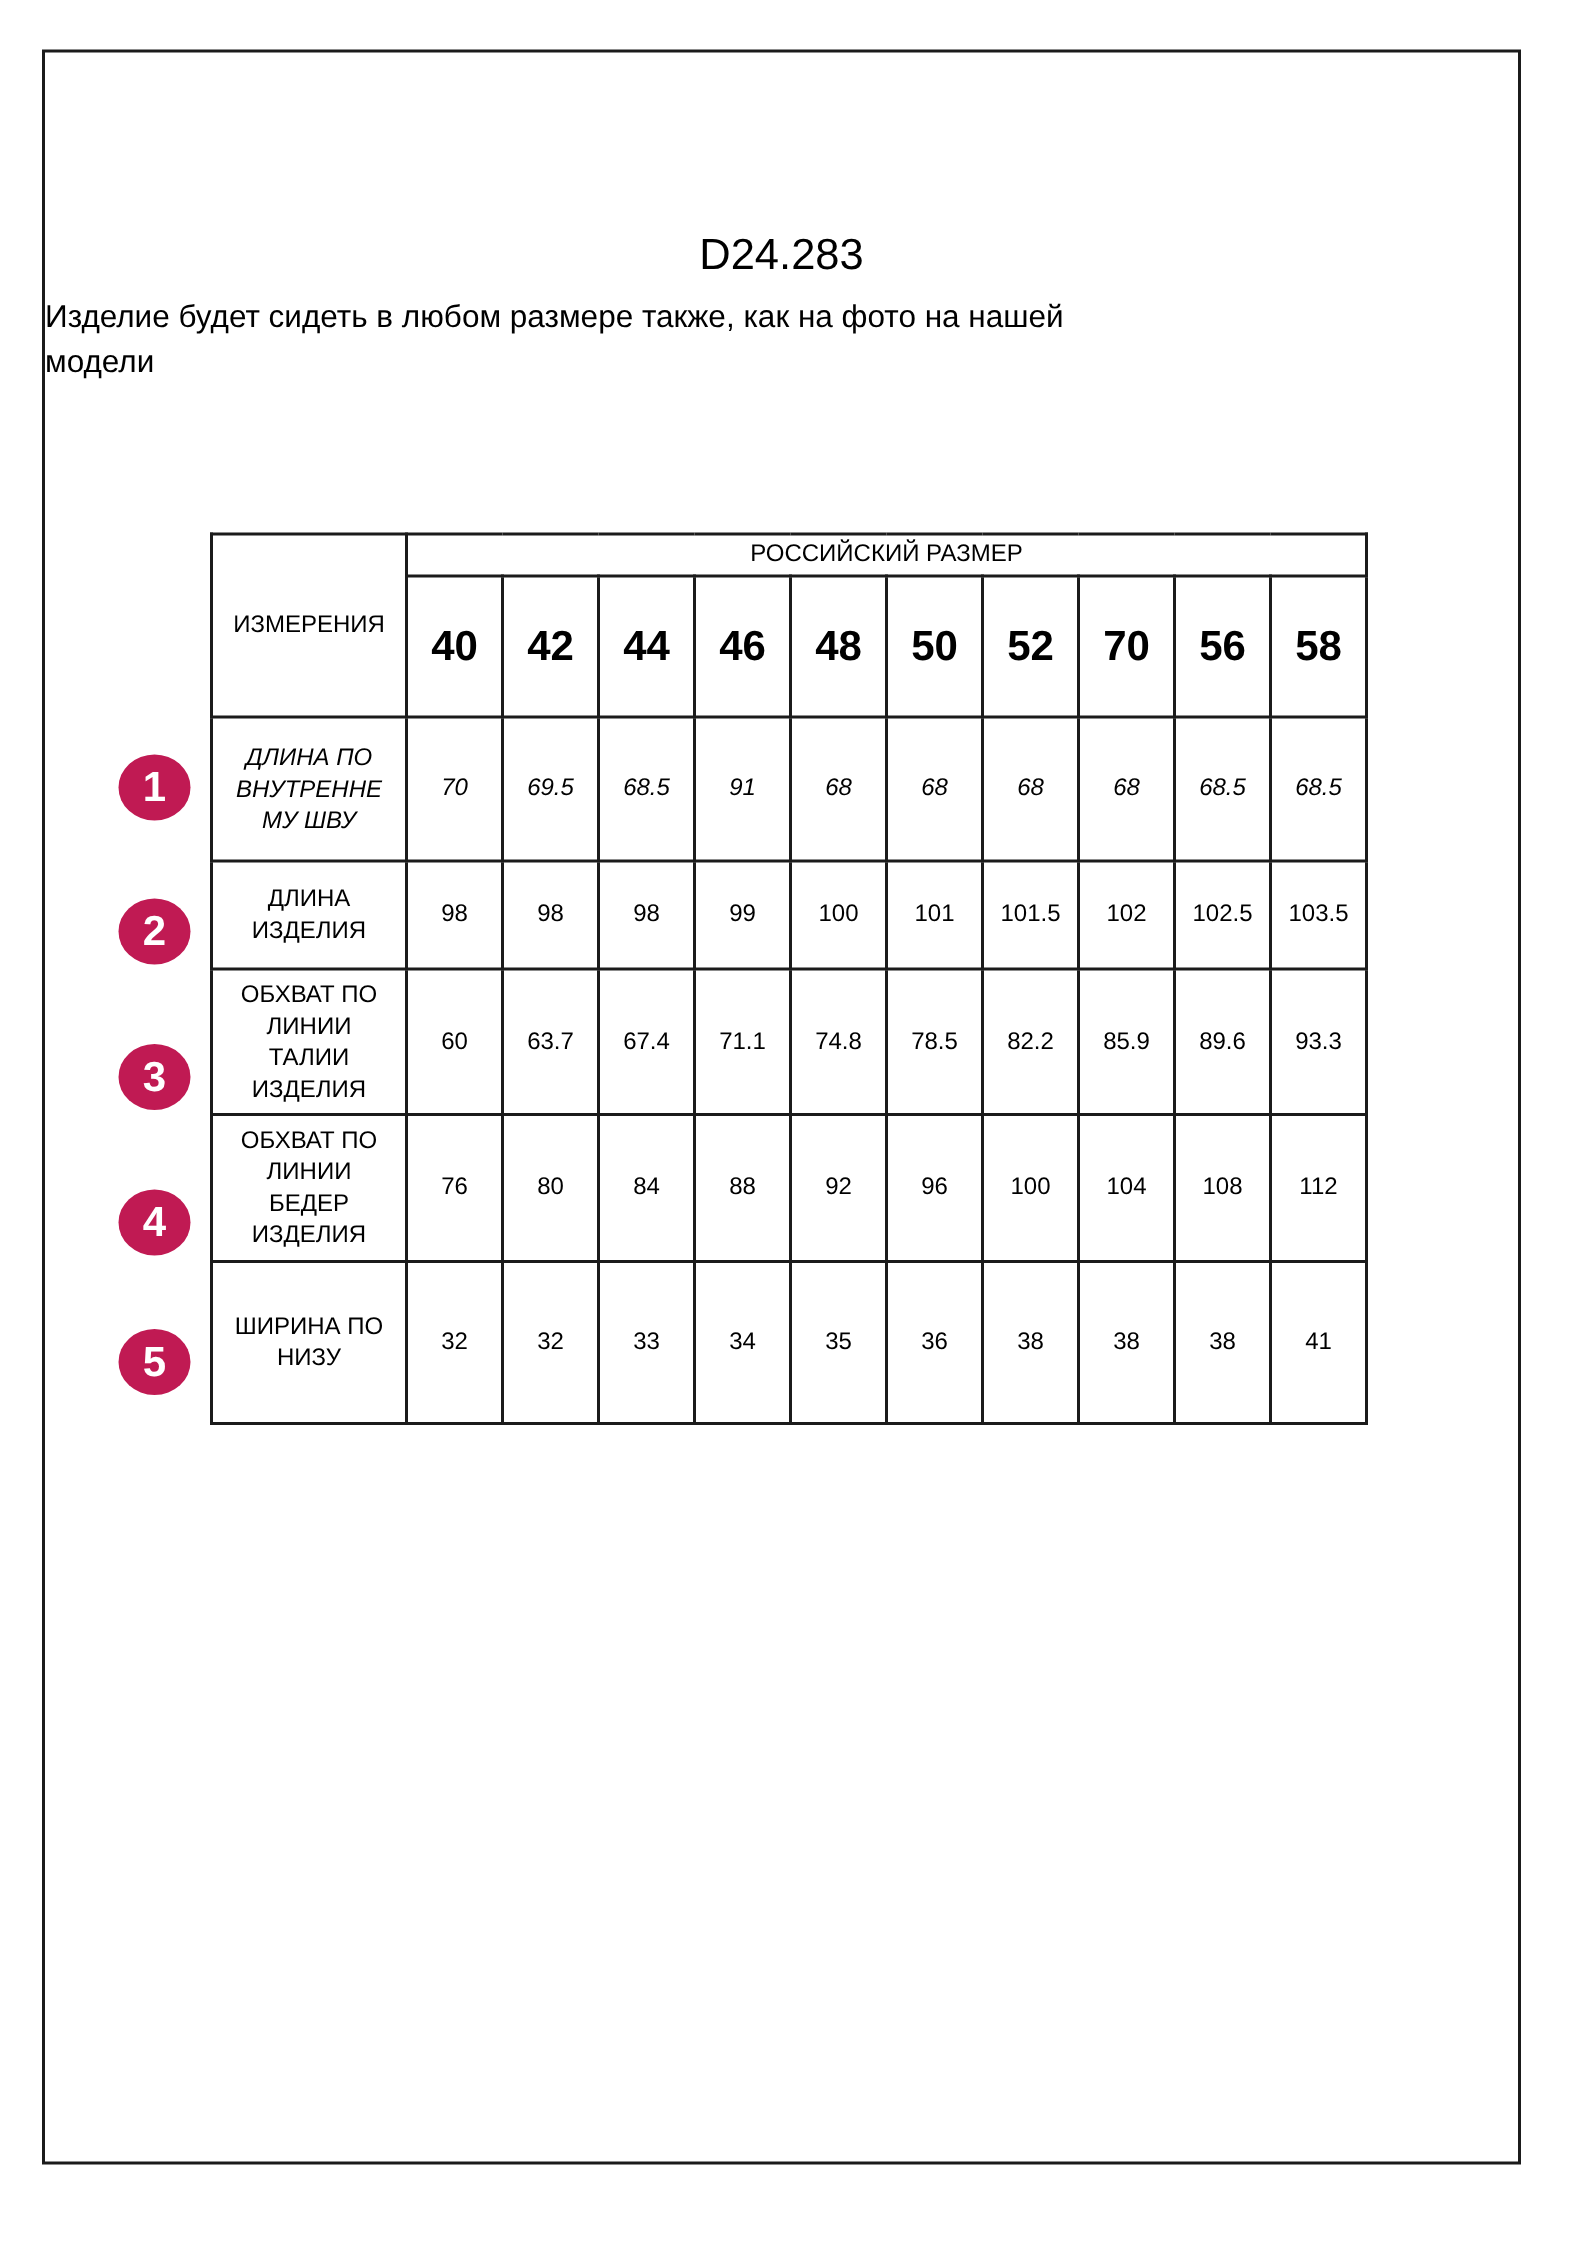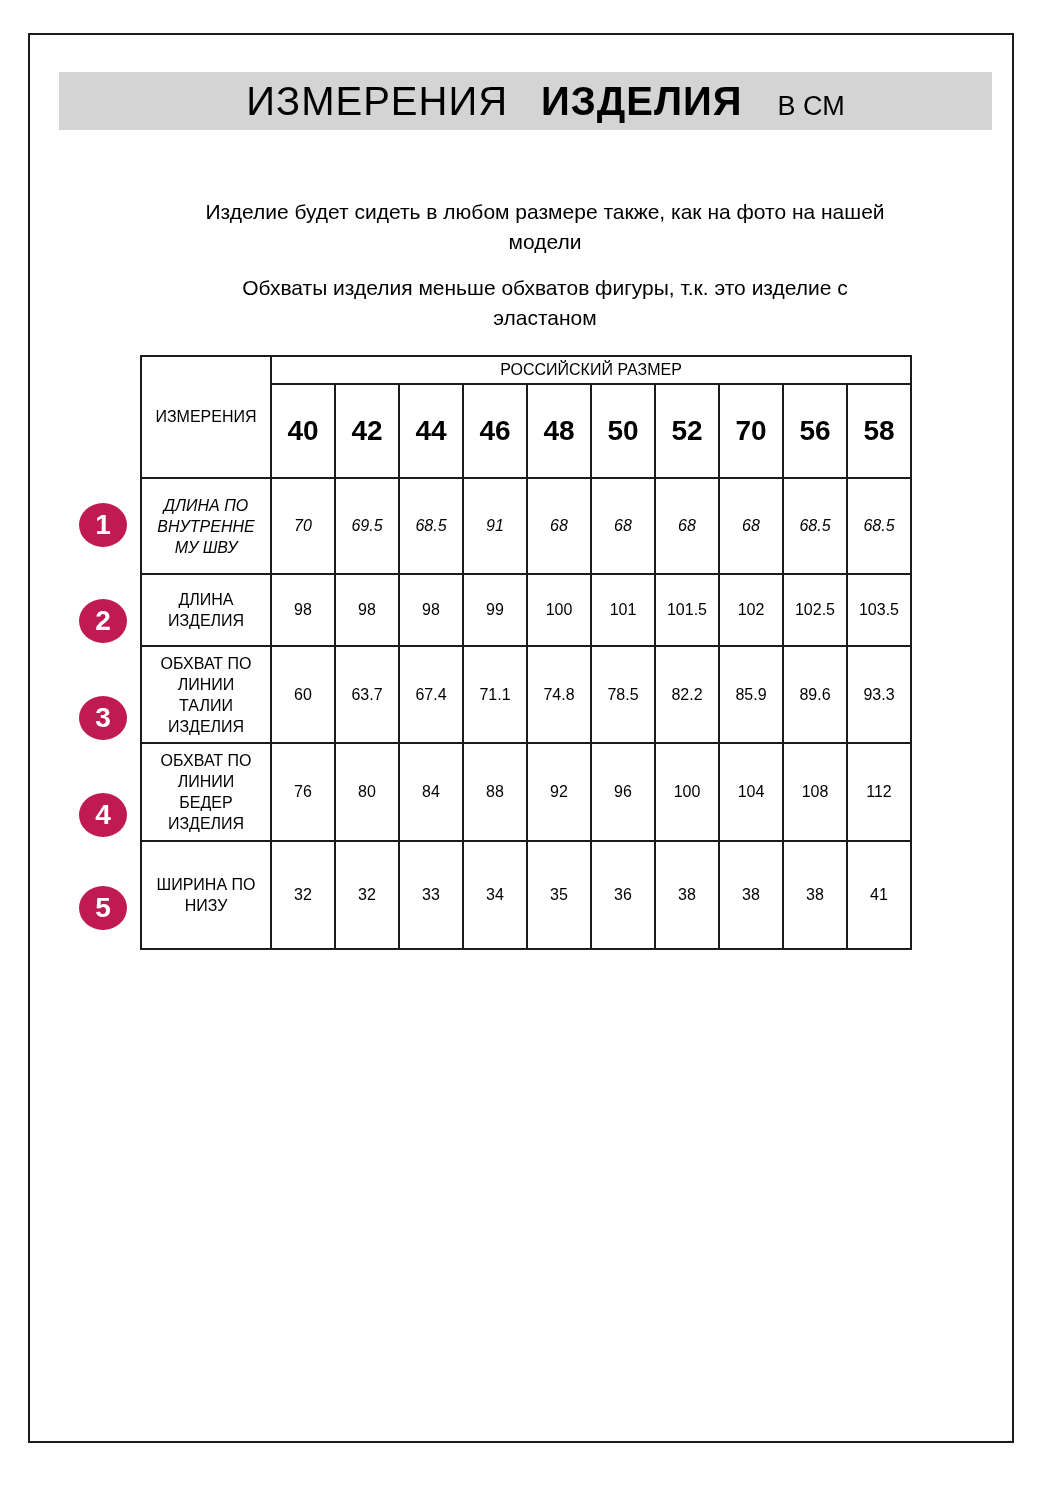--- a/index.html
+++ b/index.html
@@ -22,21 +22,21 @@
   .t-bold { font-size:40px; font-weight:bold; letter-spacing:1px; margin-left:33px; }
   .t-unit { font-size:27px; margin-left:35px; }
   
   .code {
     position:absolute; top:118px; left:0; width:100%;
     text-align:center; font-size:29px; line-height:34px;
   }
   
   .para {
     position:absolute; left:0; width:100%; margin:0;
-    text-align:center; font-size:21px; line-height:30px; white-space:pre-line;padding-left:24px;
+    text-align:left; font-size:21px; line-height:30px; white-space:pre-line;
   }
   .para-1 { top:162px; }
   .para-2 { top:238px; }
   
   .size-table {
     position:absolute; left:110px; top:320px;
     border-collapse:collapse; table-layout:fixed;
   }
   .size-table col.label-col { width:130px; }
   .size-table col.size-col  { width:64px; }
@@ -69,29 +69,25 @@
     position:absolute; top:941px; left:0; width:100%; margin:0;
     text-align:center; font-size:19px; font-weight:bold;
   }
 </style>
 </head>
 <body>
 
 <div class="page">
   <div class="frame">
 
-    <header class="banner" style="background: rgb(212, 212, 212);">
-      <span class="t-main">ИЗМЕРЕНИЯ</span><span class="t-bold">ИЗДЕЛИЯ</span><span class="t-unit">В СМ</span>
-    </header>
-
+
+    <div class="code">D24.283</div>
 
     <p class="para para-1">Изделие будет сидеть в любом размере также, как на фото на нашей
 модели</p>
-    <p class="para para-2">Обхваты изделия меньше обхватов фигуры, т.к. это изделие с
-эластаном</p>
 
     <div class="circle circle-1" style="background: rgb(192, 26, 83);">1</div>
     <div class="circle circle-2" style="background: rgb(192, 26, 83);">2</div>
     <div class="circle circle-3" style="background: rgb(192, 26, 83);">3</div>
     <div class="circle circle-4" style="background: rgb(192, 26, 83);">4</div>
     <div class="circle circle-5" style="background: rgb(192, 26, 83);">5</div>
 
     <table class="size-table">
       <colgroup>
         <col class="label-col">

